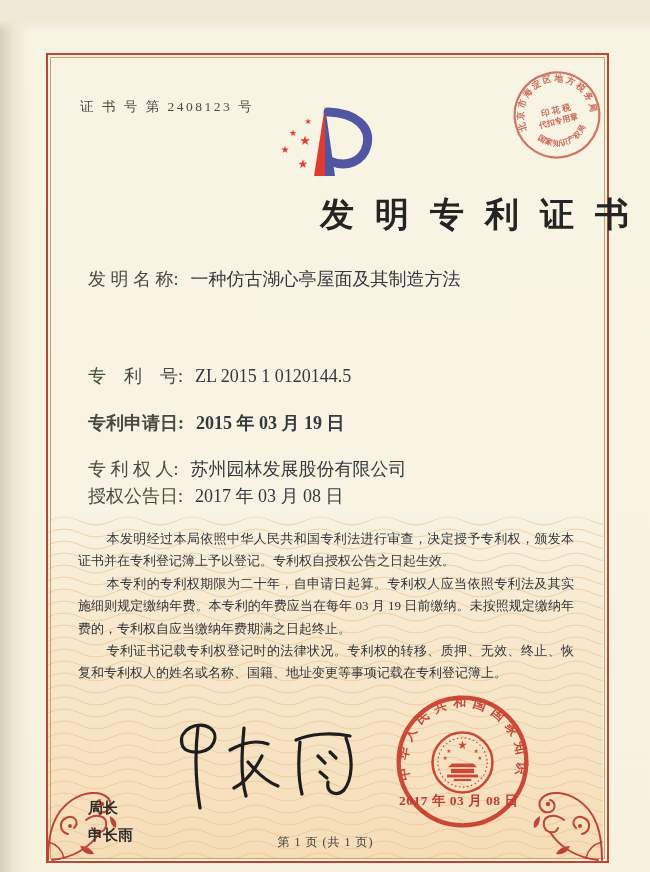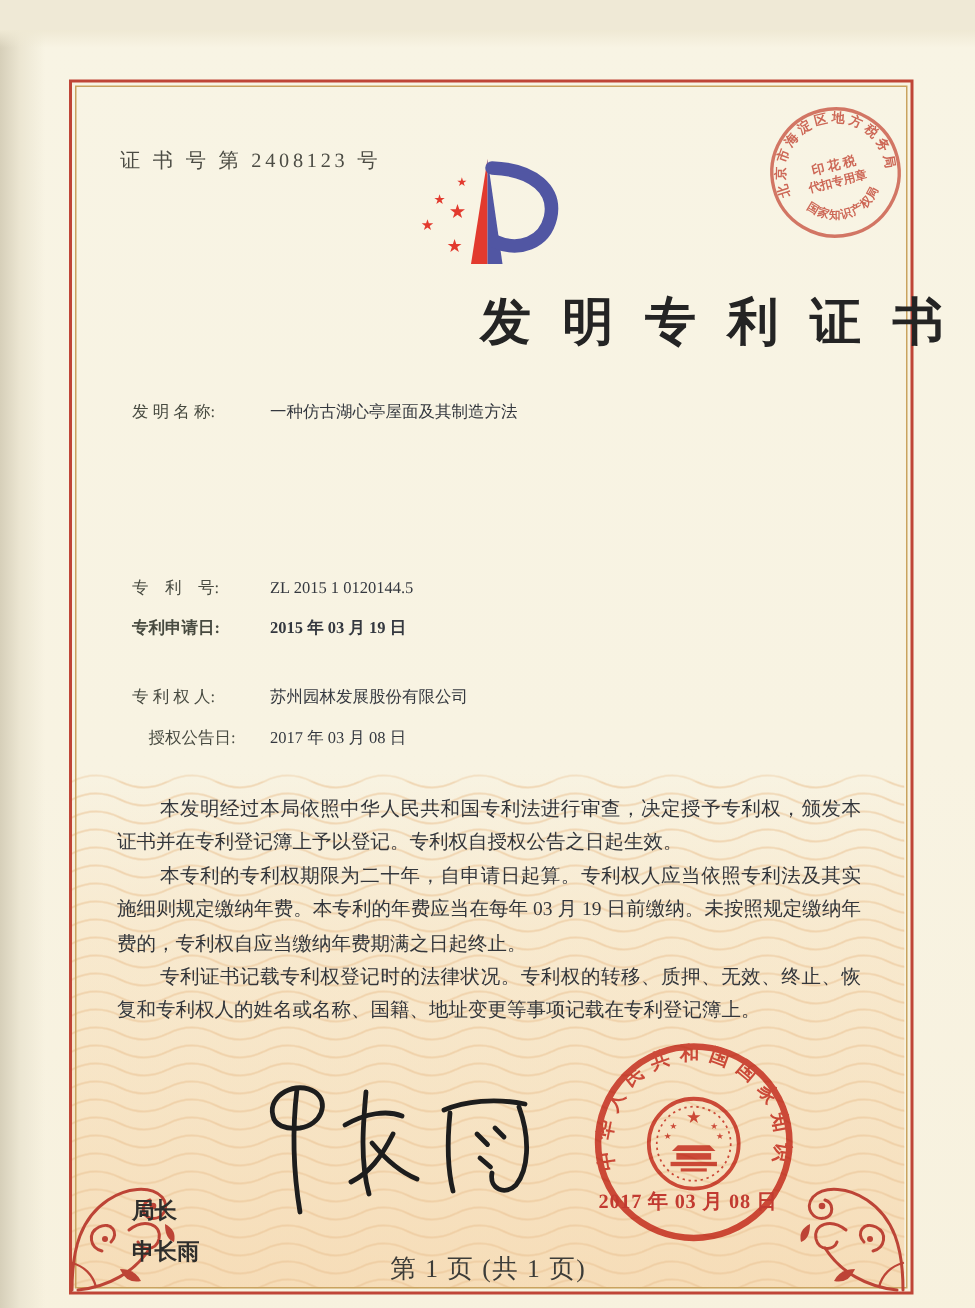--- a/index.html
+++ b/index.html
@@ -19,37 +19,37 @@
   
   .guilloche{position:absolute;left:48px;top:495px;width:555px;height:344px;pointer-events:none;}
   
   .flourish{position:absolute;width:92px;height:92px;}
   .flourish.bl{left:40px;top:752px;}
   .flourish.br{left:518px;top:752px;transform:scaleX(-1);}
   
   .cert-no{position:absolute;left:80px;top:78px;font-size:13.5px;letter-spacing:2.5px;color:#4c4c44;}
   .doc-title{position:absolute;left:0;right:0;top:172px;text-align:right;font-size:34px;
       font-weight:700;letter-spacing:21px;text-indent:21px;color:#242424;}
-  .field-row{position:absolute;left:88px;font-size:11px;color:#3a3e45;white-space:nowrap;}
+  .field-row{position:absolute;left:88px;font-size:18px;color:#3a3e45;white-space:nowrap;}
   .field-label{color:#474a40;display:inline-block;min-width:80px;}
   .field-value{margin-left:12px;color:#34383f;}
-  .row-name{top:247px;} .row-inventor{top:302px;} .row-patno{top:364px;}
+  .row-name{top:247px;} .row-inventor{top:302px;} .row-patno{top:344px;}
   .row-filing{top:391px;font-weight:bold;} .row-patentee{top:437px;} .row-grant{top:464px;text-align:center;}
   .body-text{position:absolute;left:78px;top:508px;width:496px;font-size:13px;
       line-height:22.4px;text-align:justify;color:#33363b;}
   .body-text p{margin:0;text-indent:2.2em;}
   .signer{position:absolute;left:88px;top:775px;font-size:15px;font-weight:700;color:#2e2e2c;line-height:27px;}
   .signature{position:absolute;left:158px;top:696px;}
   .big-seal{position:absolute;left:390px;top:669px;opacity:.92;mix-blend-mode:multiply;}
   .seal-date{position:absolute;left:399px;top:772px;font-size:13.5px;font-weight:700;
       color:#c23b31;letter-spacing:.5px;white-space:nowrap;}
   .tax-stamp{position:absolute;left:511px;top:49px;transform:rotate(-14deg);opacity:.92;mix-blend-mode:multiply;}
   .logo{position:absolute;left:262px;top:80px;}
   .page-footer{position:absolute;left:46px;width:559px;top:814px;text-align:center;
-      font-size:17px;color:#3c3c38;letter-spacing:1px;}
+      font-size:12px;color:#3c3c38;letter-spacing:1px;}
 </style>
 </head>
 <body>
 
 <div class="stage">
 
   <div class="scan-edge-left"></div>
   <div class="scan-edge-top"></div>
 
   <svg class="guilloche" viewBox="0 0 555 344" preserveAspectRatio="none">

